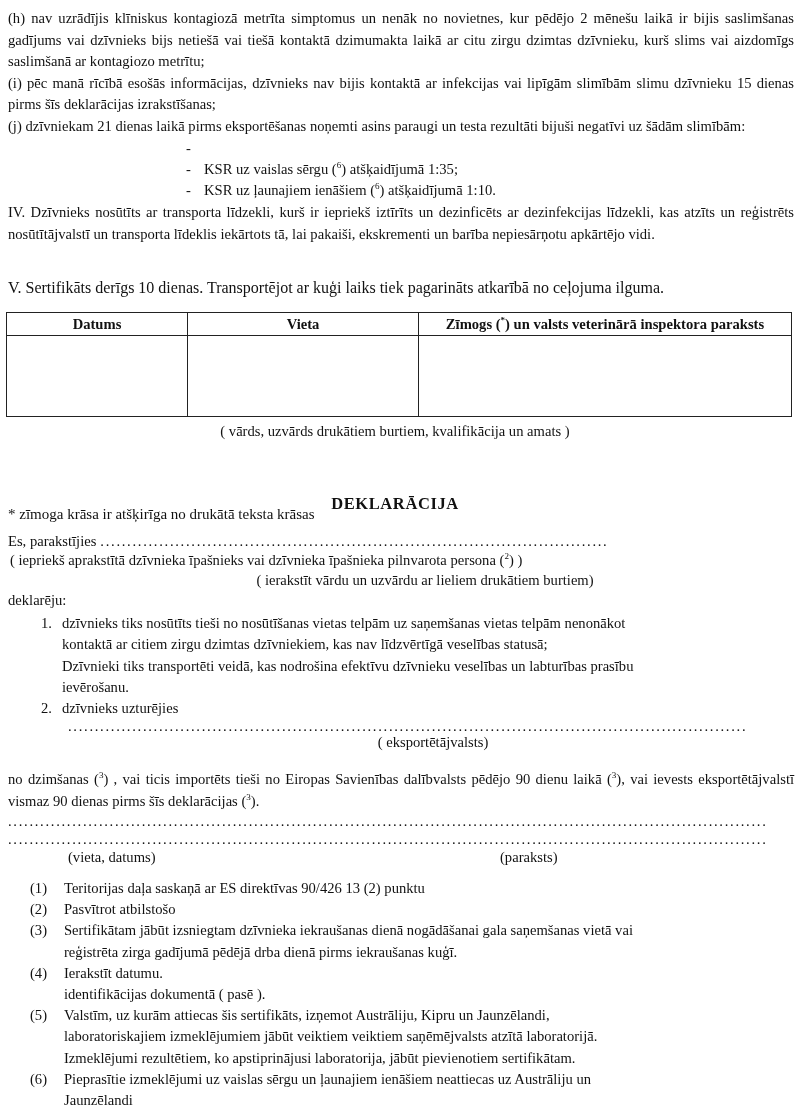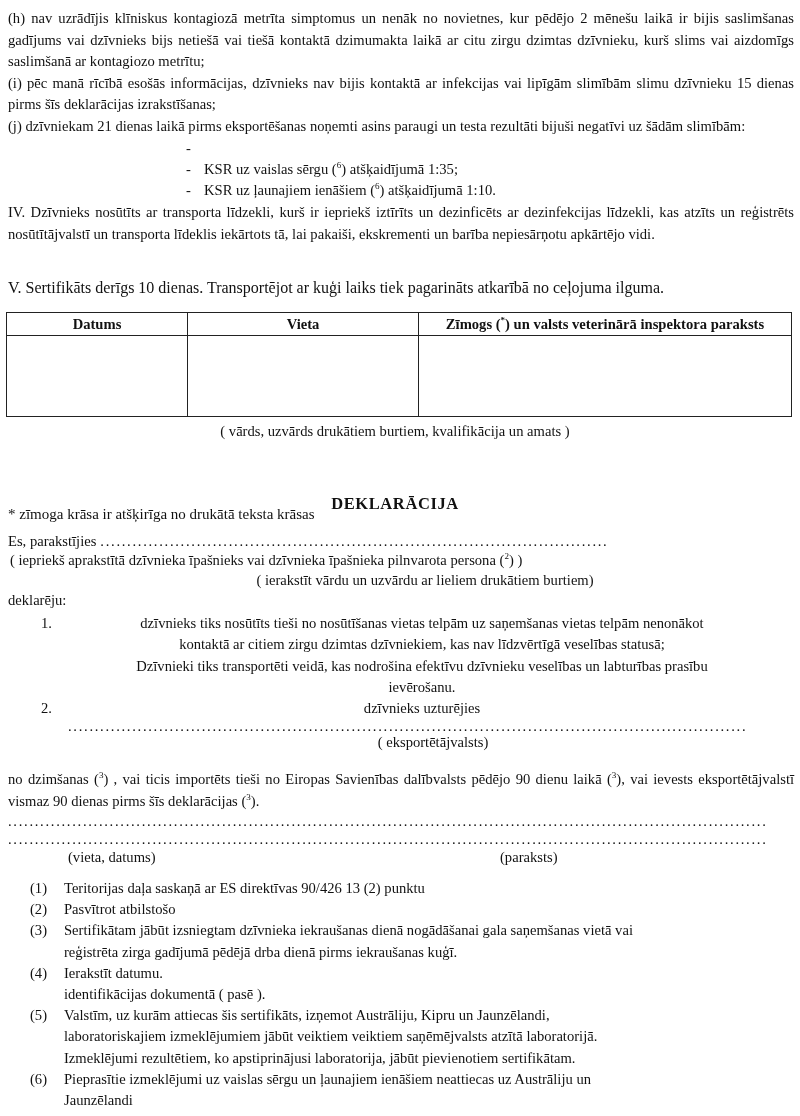--- a/index.html
+++ b/index.html
@@ -200,21 +200,20 @@
     width: 26px;
     margin-left: 36px;
     flex: 0 0 auto;
     text-align: right;
     padding-right: 10px;
     box-sizing: border-box;
   }
   .num-body {
     flex: 1 1 auto;
     padding-right: 8px;
-    text-align: center;
   }
   .num-body .ln { display: block; }
 
   
   #dot-export {
     left: 68px;
     top: 718px;
     width: 722px;
     font-size: 14.6px;
     letter-spacing: 1.7px;

